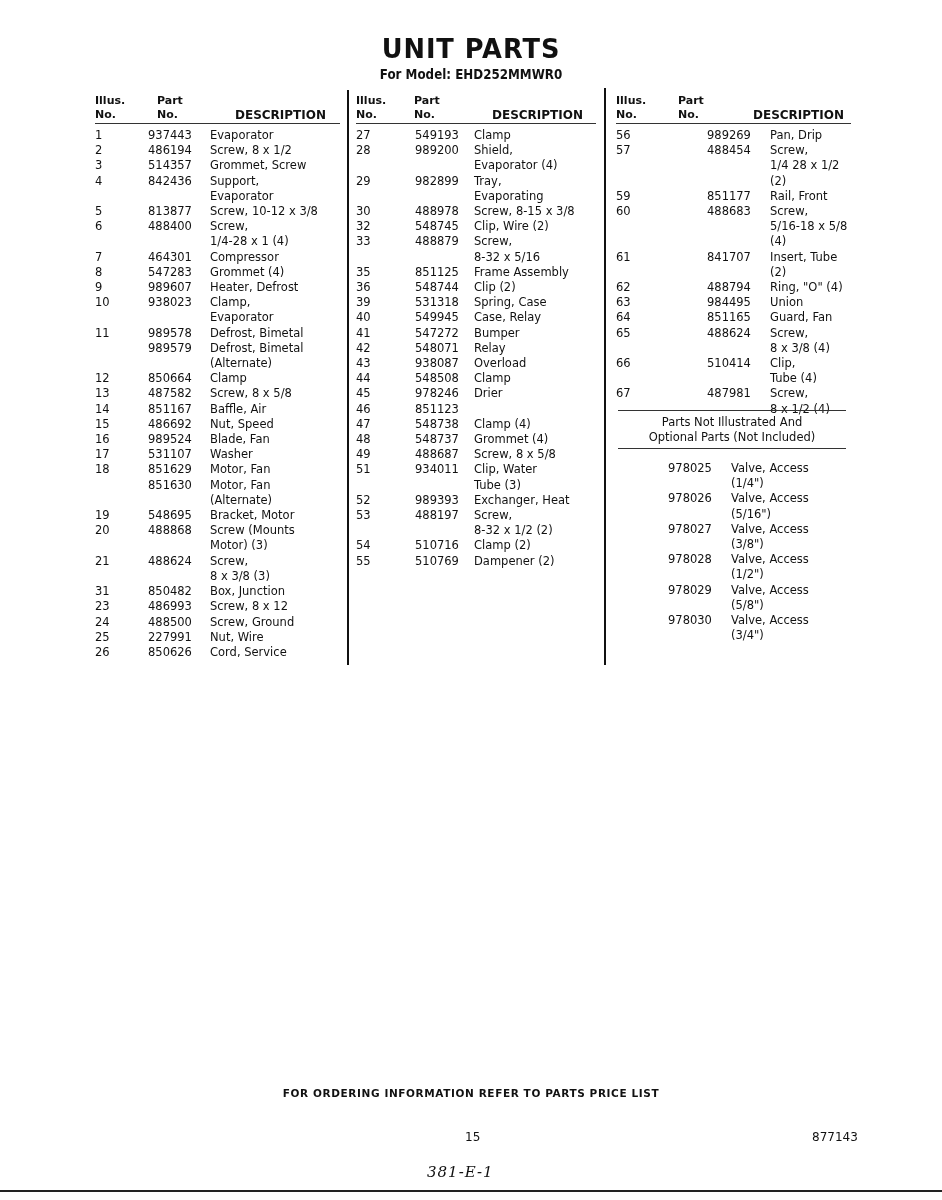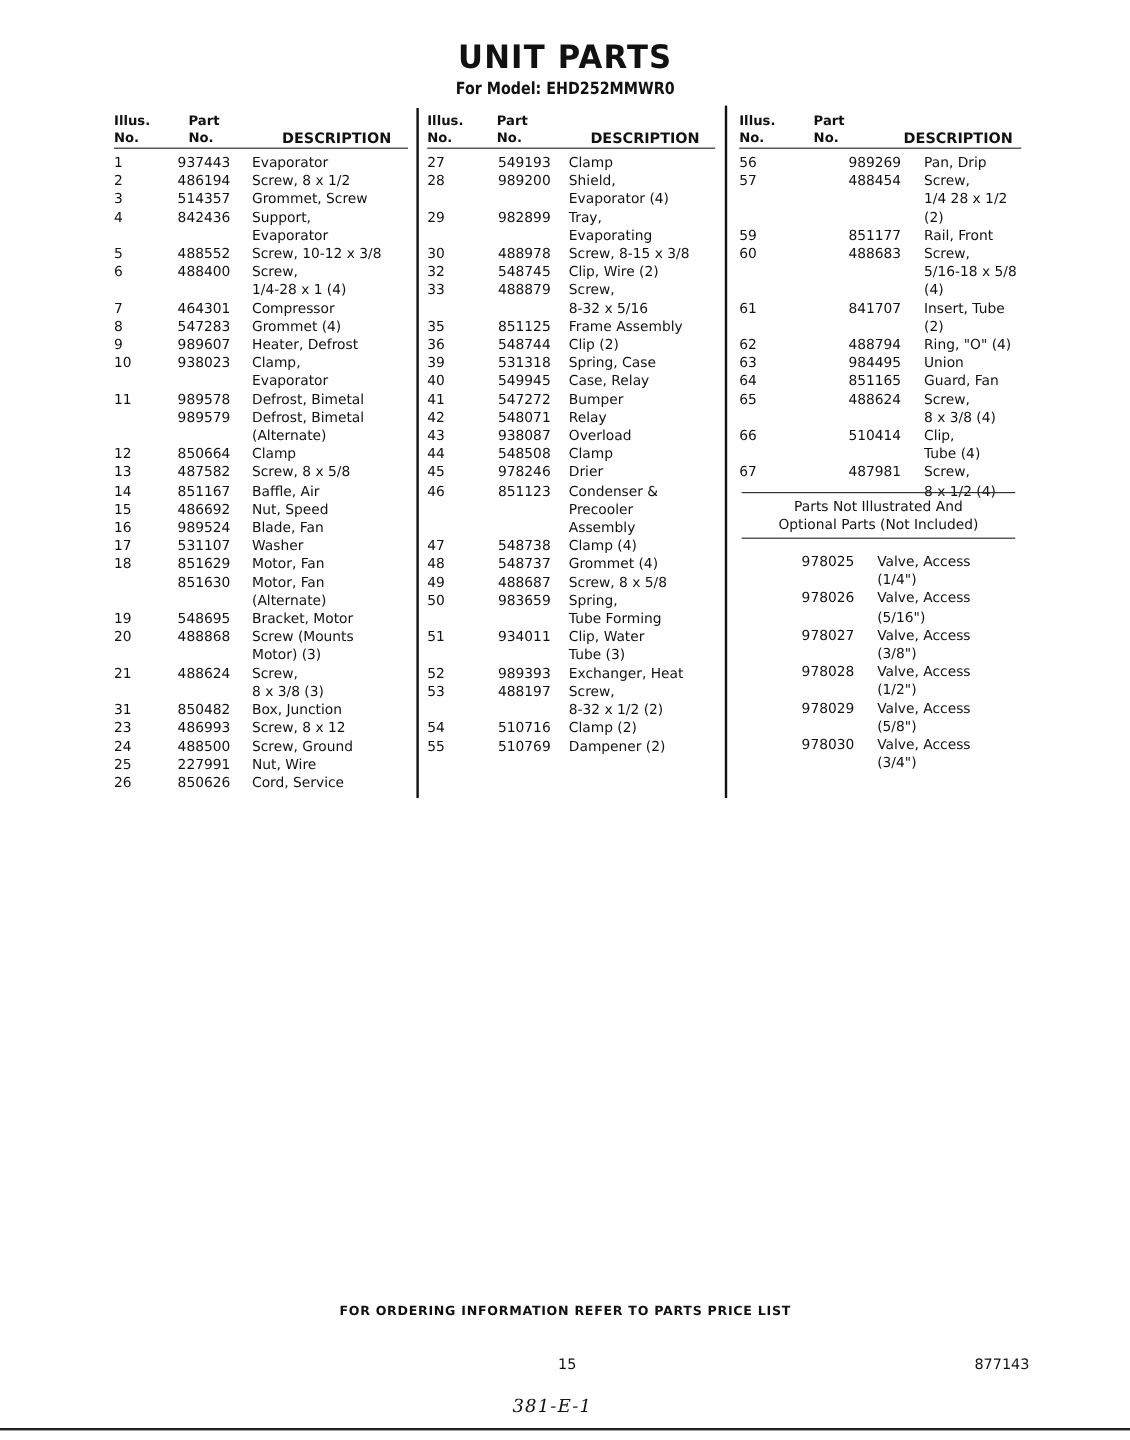--- a/index.html
+++ b/index.html
@@ -90,21 +90,21 @@
         <span class="desc">Grommet, Screw</span>
       </div>
       <div class="row">
         <span class="illus">4</span>
         <span class="part">842436</span>
         <span class="desc">Support,
 Evaporator</span>
       </div>
       <div class="row">
         <span class="illus">5</span>
-        <span class="part">488552</span>
+        <span class="part">813877</span>
         <span class="desc">Screw, 10-12 x 3/8</span>
       </div>
       <div class="row">
         <span class="illus">6</span>
         <span class="part">488400</span>
         <span class="desc">Screw,
 1/4-28 x 1 (4)</span>
       </div>
       <div class="row">
         <span class="illus">7</span>
@@ -312,44 +312,35 @@
         <span class="desc">Clamp</span>
       </div>
       <div class="row">
         <span class="illus">45</span>
         <span class="part">978246</span>
         <span class="desc">Drier</span>
       </div>
       <div class="row">
         <span class="illus">46</span>
         <span class="part">851123</span>
-        <span class="desc">Condenser &amp;
-Precooler
-Assembly</span>
       </div>
       <div class="row">
         <span class="illus">47</span>
         <span class="part">548738</span>
         <span class="desc">Clamp (4)</span>
       </div>
       <div class="row">
         <span class="illus">48</span>
         <span class="part">548737</span>
         <span class="desc">Grommet (4)</span>
       </div>
       <div class="row">
         <span class="illus">49</span>
         <span class="part">488687</span>
         <span class="desc">Screw, 8 x 5/8</span>
-      </div>
-      <div class="row">
-        <span class="illus">50</span>
-        <span class="part">983659</span>
-        <span class="desc">Spring,
-Tube Forming</span>
       </div>
       <div class="row">
         <span class="illus">51</span>
         <span class="part">934011</span>
         <span class="desc">Clip, Water
 Tube (3)</span>
       </div>
       <div class="row">
         <span class="illus">52</span>
         <span class="part">989393</span>

